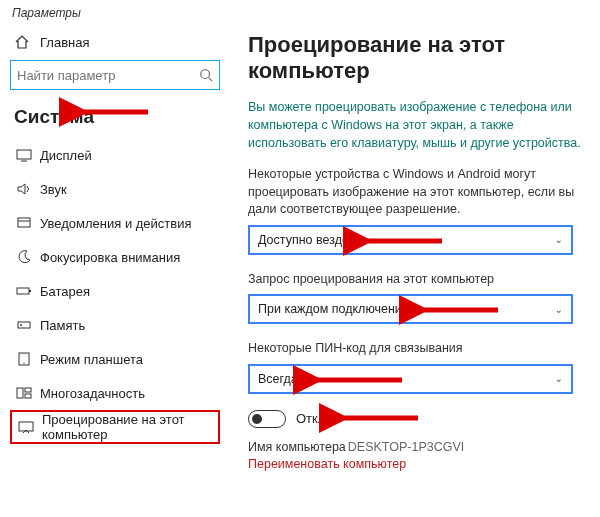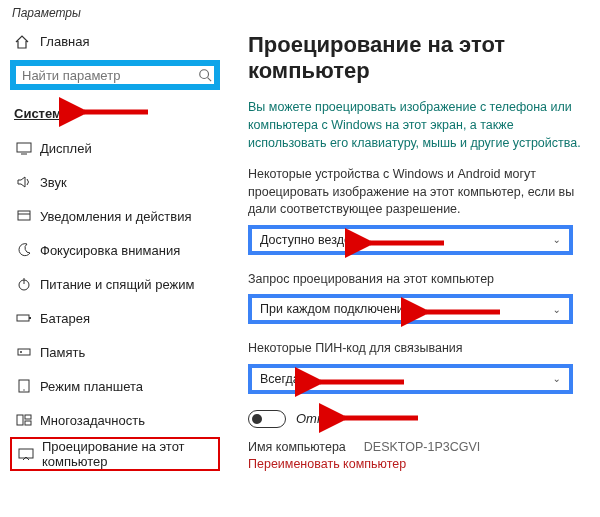--- a/index.html
+++ b/index.html
@@ -1,37 +1,37 @@
 <!DOCTYPE html>
 <html><head>
 <meta charset="utf-8">
 <style>
   * { box-sizing: border-box; margin: 0; padding: 0; }
   body { font-family: "Segoe UI", Arial, sans-serif; font-size: 13px; color: #222; background: #fff; width: 600px; height: 517px; overflow: hidden; }
   .window { display: flex; flex-direction: column; height: 100%; }
   .titlebar { padding: 6px 12px 4px; font-size: 12px; color: #333; font-style: italic; }
   .content { display: flex; flex: 1; overflow: hidden; }
   .sidebar { width: 230px; padding: 4px 10px 10px 10px; }
-  .home { display: flex; gap: 10px; padding: 6px 4px 10px; font-size: 13px; }
-  .searchbox { display: flex; align-items: center; border: 6px solid #0ea5e9; height: 30px; padding: 0 6px; margin-bottom: 14px; }
+  .home { display: flex; align-items: center; gap: 10px; padding: 6px 4px 10px; font-size: 13px; }
+  .searchbox { display: flex; align-items: center; border: 1px solid #0ea5e9; height: 30px; padding: 0 6px; margin-bottom: 14px; }
   .searchbox input { border: none; outline: none; flex: 1; font-family: inherit; font-size: 13px; color: #666; background: transparent; }
-  .section { font-weight: 600; font-size: 13px; margin: 16px 0 10px 4px; position: relative; text-decoration: underline; }
+  .section { font-weight: 600; font-size: 19px; margin: 16px 0 10px 4px; position: relative; }
   .navitem { display: flex; align-items: center; gap: 8px; height: 34px; padding: 0 6px; font-size: 13px; cursor: pointer; position: relative; }
   .navitem.selected { border: 2px solid #d00; }
   .navitem .ico { width: 16px; display: inline-flex; justify-content: center; }
   .main { flex: 1; padding: 8px 18px 10px 18px; overflow: hidden; }
   .main h1 { font-size: 22px; font-weight: 600; margin-bottom: 14px; }
   .main p { font-size: 12.5px; line-height: 1.45; color: #0f766e; margin-bottom: 14px; }
   .fieldlabel { font-size: 12.5px; color: #333; margin-bottom: 6px; line-height: 1.4; }
-  .dropdown { position: relative; border: 4px solid #3b82f6; height: 30px; display: flex; align-items: center; padding: 0 8px; width: 325px; margin-bottom: 16px; font-size: 12.5px; cursor: pointer; }
+  .dropdown { position: relative; border: 2px solid #3b82f6; height: 30px; display: flex; align-items: center; padding: 0 8px; width: 325px; margin-bottom: 16px; font-size: 12.5px; cursor: pointer; }
   .dropdown .chev { margin-left: auto; font-size: 10px; color: #555; }
-  .toggle-row { display: flex; align-items: center; gap: 10px; margin: 6px 0 12px; position: relative; font-style: italic; }
+  .toggle-row { display: flex; align-items: center; gap: 10px; margin: 6px 0 12px; position: relative; }
   .toggle { width: 38px; height: 18px; border: 1px solid #333; border-radius: 9px; position: relative; cursor: pointer; }
   .toggle .knob { position: absolute; width: 10px; height: 10px; border-radius: 50%; background: #333; top: 3px; left: 3px; }
-  .kv { display: flex; gap: 18px; font-size: 12.5px; margin-bottom: 2px; }
+  .kv { display: flex; gap: 2px; font-size: 12.5px; margin-bottom: 2px; }
   .kv .k { color: #333; }
   .kv .v { color: #666; }
   .link { color: #b91c1c; font-size: 12.5px; cursor: pointer; display: inline-block; }
   svg { display: block; }
   .arrow { position: absolute; pointer-events: none; }
   .arrow svg { overflow: visible; }
 </style>
 </head>
 <body>
 
@@ -102,29 +102,20 @@
         <span class="ico">
             <svg width="16" height="16" viewBox="0 0 16 16">
               <path d="M11 2 A6 6 0 1 0 14 11 A5 5 0 0 1 11 2 Z" fill="none" stroke="#333"></path>
             </svg>
           </span>
         <span>Фокусировка внимания</span>
       </div>
       <div class="navitem">
         <span class="ico">
             <svg width="16" height="16" viewBox="0 0 16 16">
-              <circle cx="8" cy="9" r="5" fill="none" stroke="#333"></circle>
-              <line x1="8" y1="2" x2="8" y2="8" stroke="#333"></line>
-            </svg>
-          </span>
-        <span>Питание и спящий режим</span>
-      </div>
-      <div class="navitem">
-        <span class="ico">
-            <svg width="16" height="16" viewBox="0 0 16 16">
               <rect x="1" y="5" width="12" height="6" fill="none" stroke="#333"></rect>
               <rect x="13" y="7" width="2" height="2" fill="#333"></rect>
             </svg>
           </span>
         <span>Батарея</span>
       </div>
       <div class="navitem">
         <span class="ico">
             <svg width="16" height="16" viewBox="0 0 16 16">
               <rect x="2" y="5" width="12" height="6" fill="none" stroke="#333"></rect>

